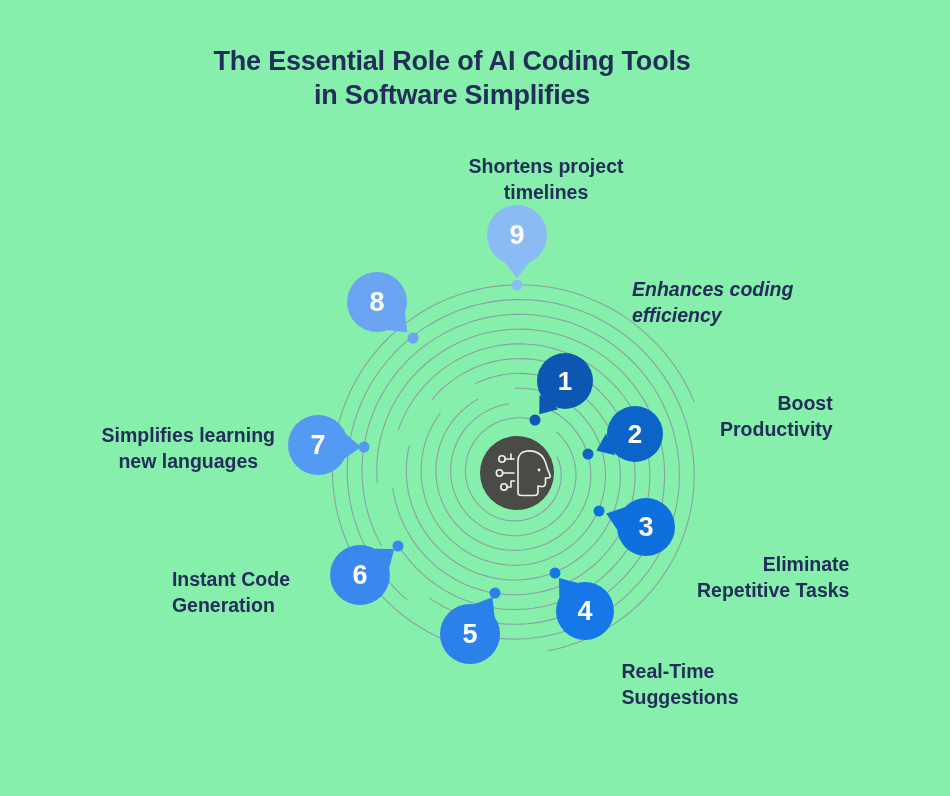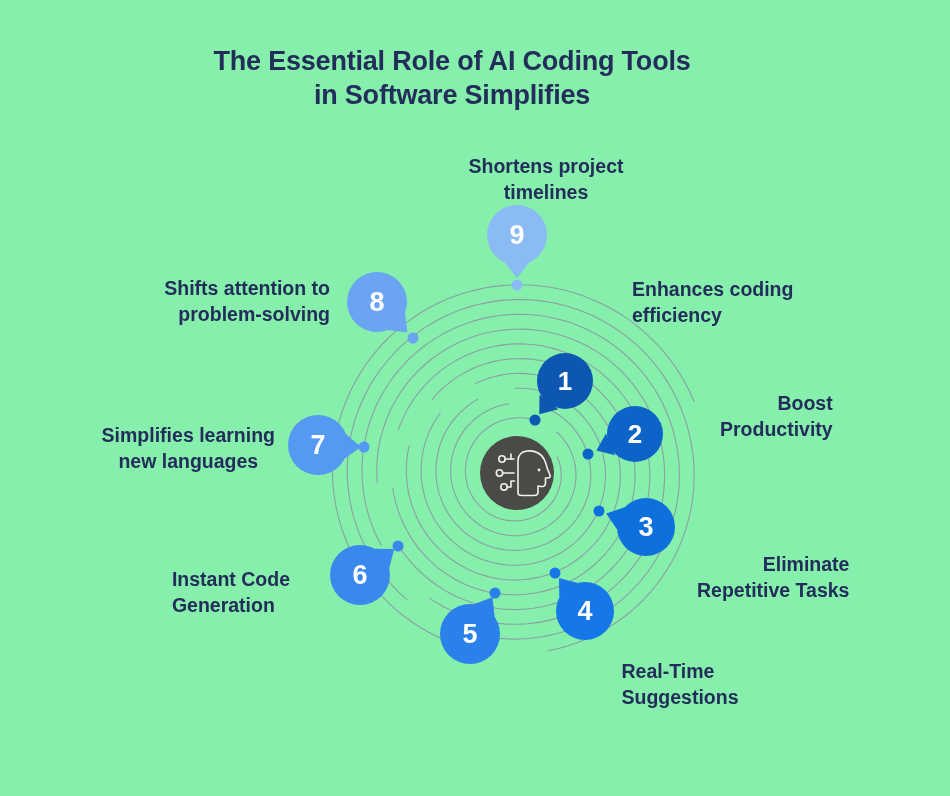--- a/index.html
+++ b/index.html
@@ -9,21 +9,21 @@
   }
   .title{
     position:absolute;left:102px;top:44px;width:700px;text-align:center;
     color:#222d59;font-size:27px;font-weight:700;line-height:34px;letter-spacing:-0.2px;
   }
   .diagram{position:absolute;left:0;top:0;width:950px;height:796px;}
   .label{
     position:absolute;color:#222d59;font-size:19.5px;font-weight:700;
     line-height:26px;white-space:pre-line;
   }
-  #label-1{left:632px;top:276px;text-align:left;}
+  #label-1{left:632px;top:276px;text-align:left;font-style:italic;}
   #label-2{left:720px;top:390px;text-align:right;}
   #label-3{left:697px;top:551px;text-align:right;}
   #label-4{left:680px;top:658px;transform:translateX(-50%);text-align:left;}
   #label-5{left:355px;top:668px;transform:translateX(-50%);text-align:center;}
   #label-6{right:660px;top:566px;text-align:left;}
   #label-7{right:675px;top:422px;text-align:center;}
   #label-8{right:620px;top:275px;text-align:right;}
   #label-9{left:517px;top:153px;transform:translateX(-50%);text-align:center;margin-left:29px;}
   .num{
     fill:#ffffff;font-weight:700;font-size:27px;text-anchor:middle;
@@ -131,18 +131,16 @@
   <div class="label" id="label-2">Boost
 Productivity</div>
   <div class="label" id="label-3">Eliminate
 Repetitive Tasks</div>
   <div class="label" id="label-4">Real-Time
 Suggestions</div>
   <div class="label" id="label-6">Instant Code
 Generation</div>
   <div class="label" id="label-7">Simplifies learning
 new languages</div>
-  <div class="label" id="label-8">Shifts attention to
-problem-solving</div>
   <div class="label" id="label-9">Shortens project
 timelines</div>
 
 </div>
 
 </body></html>

